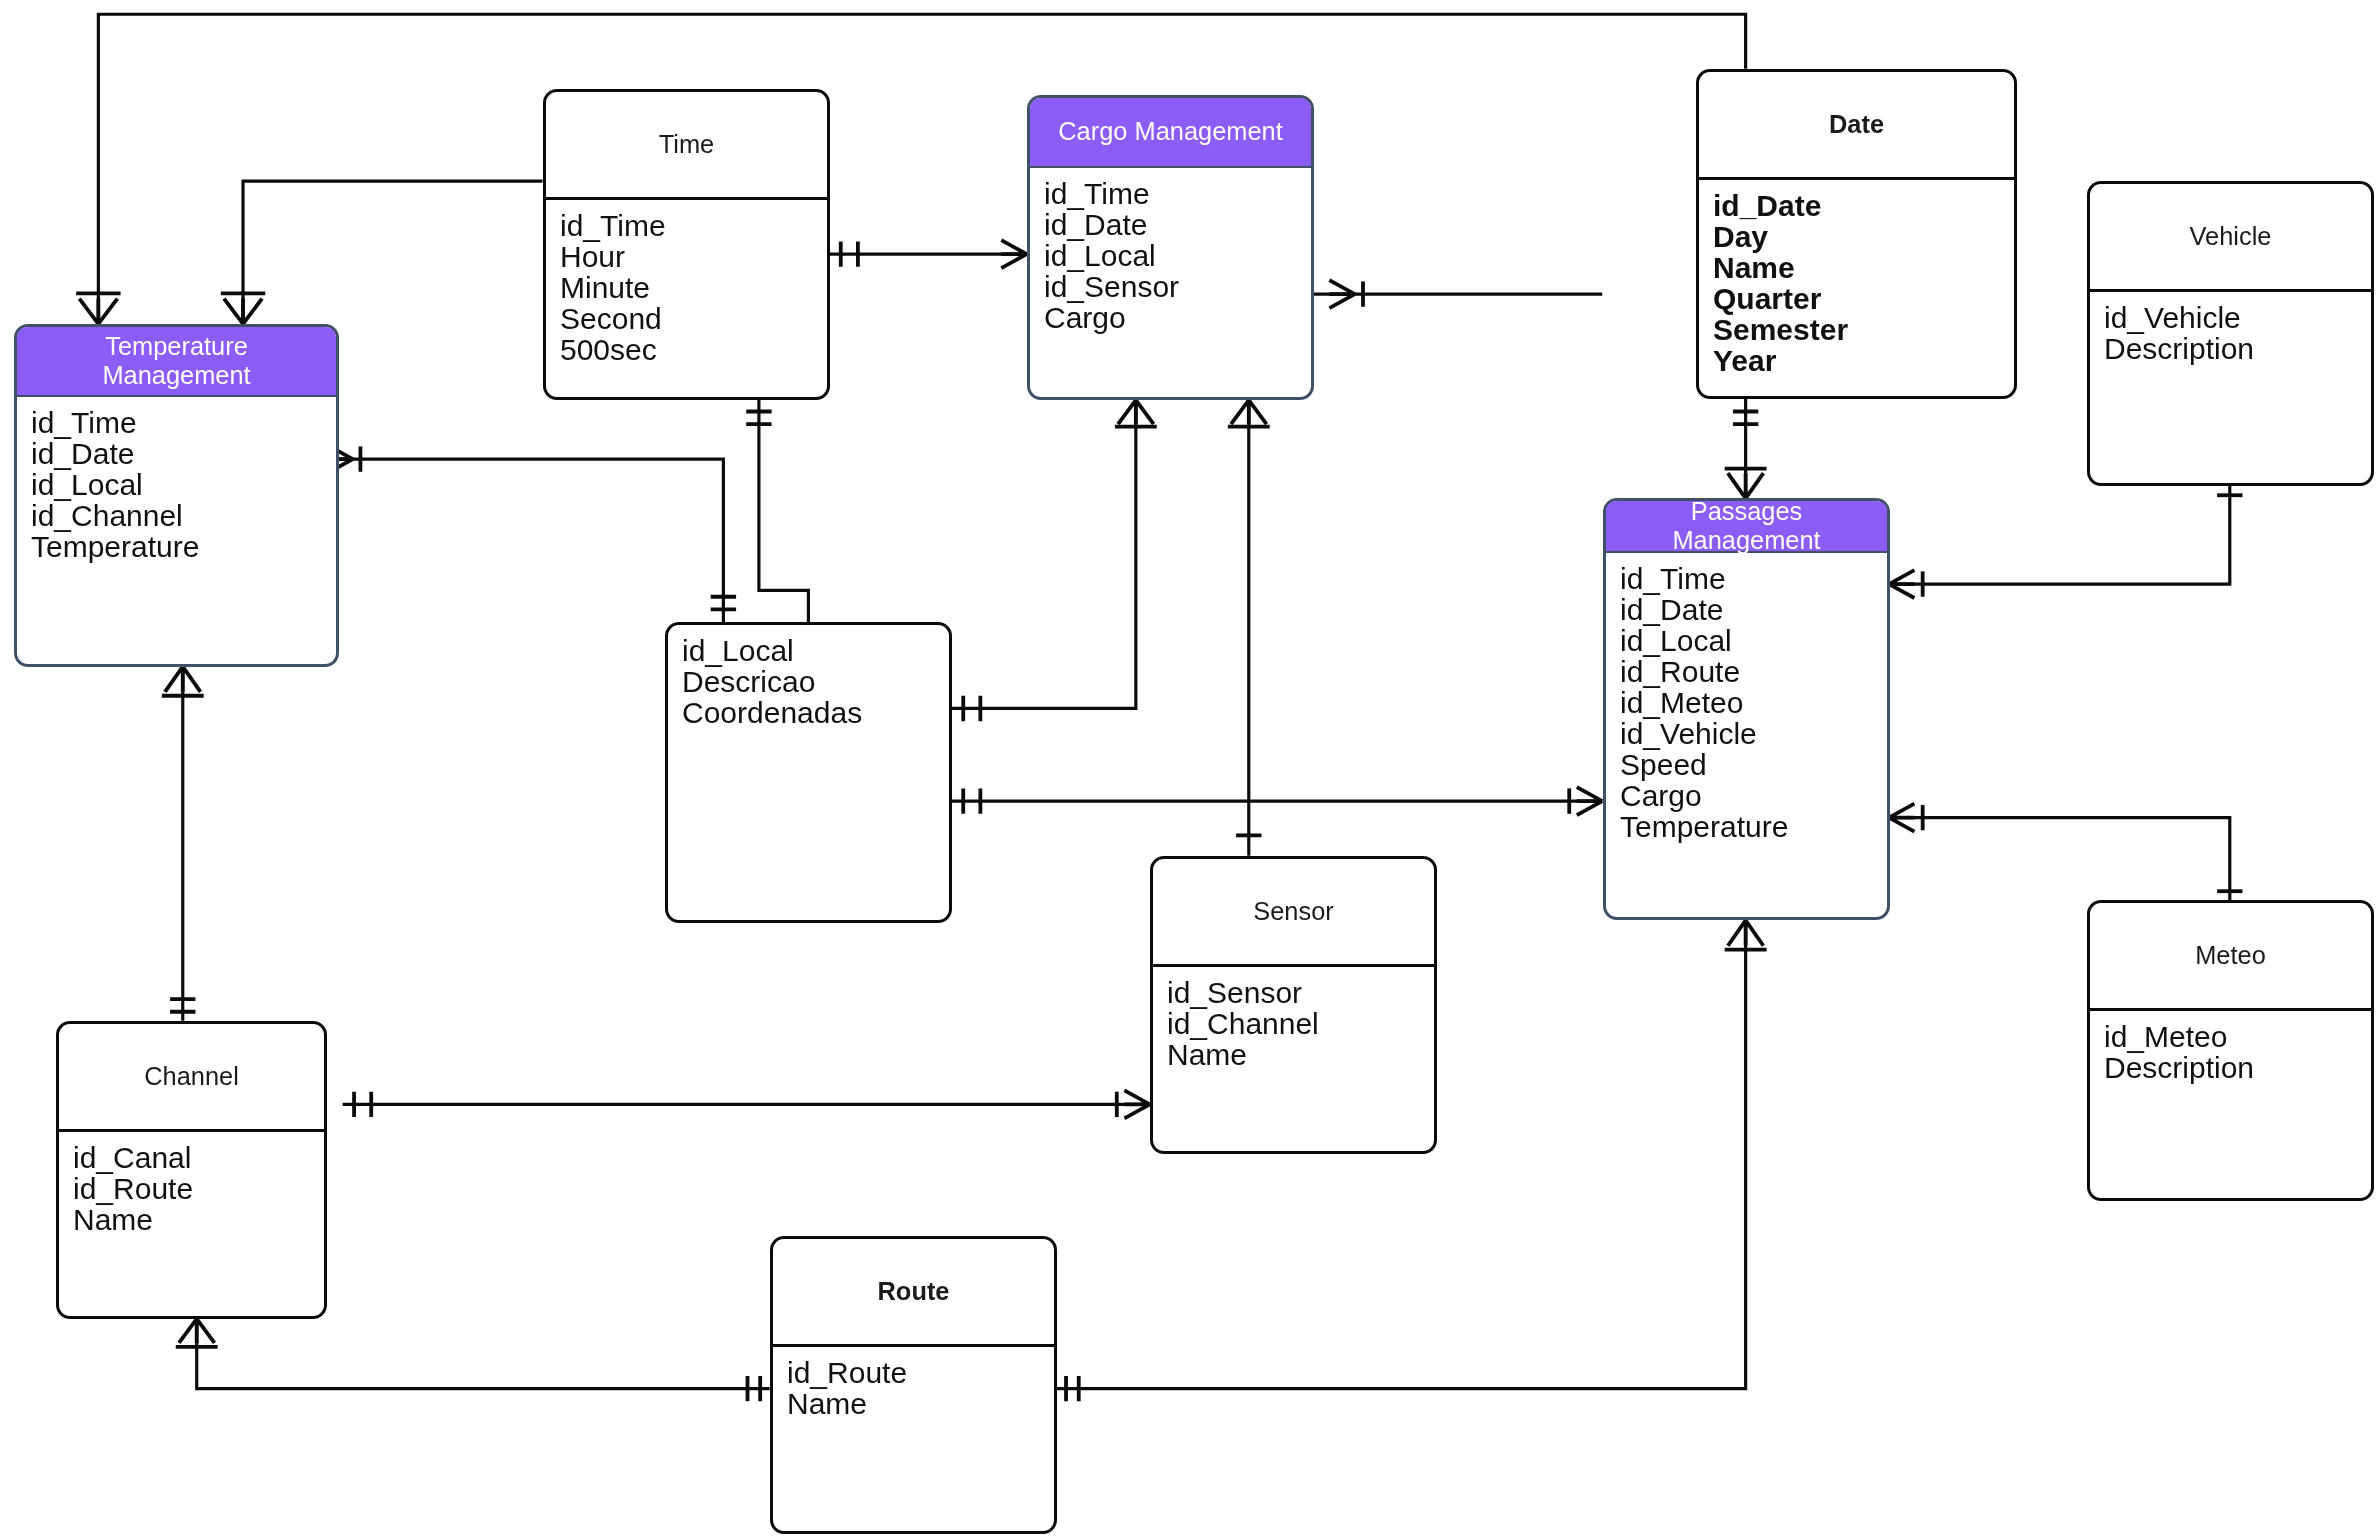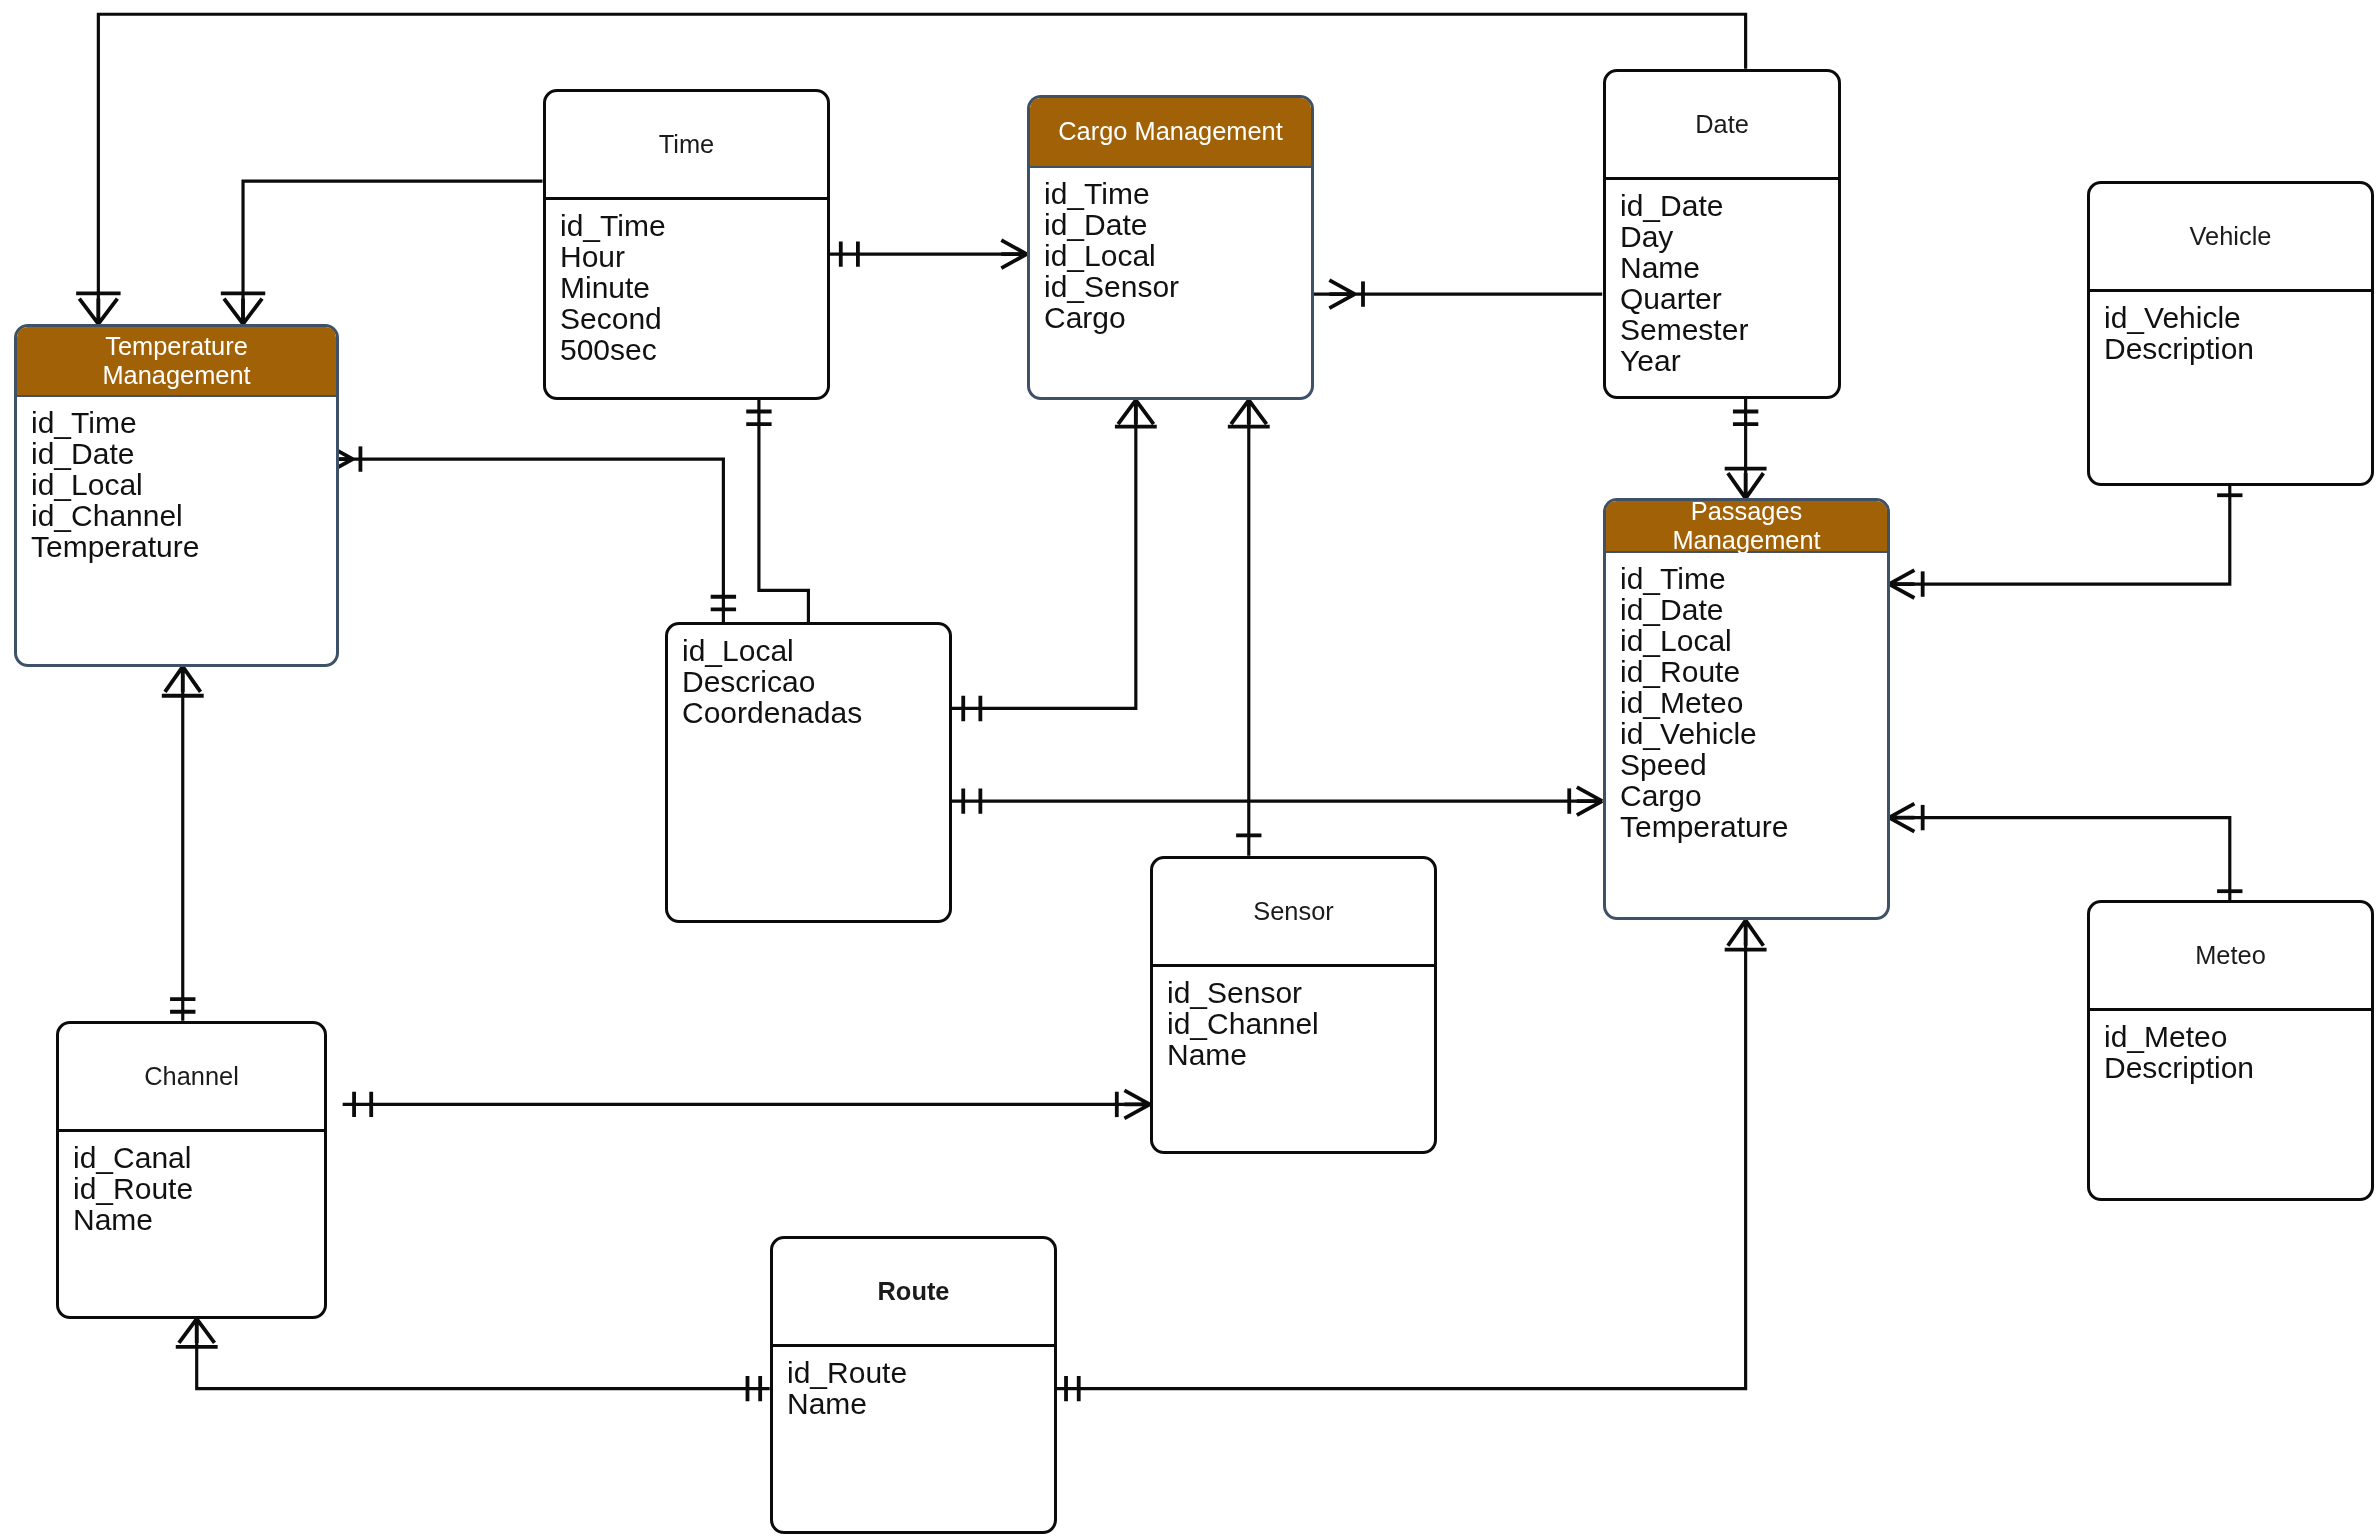--- a/index.html
+++ b/index.html
@@ -12,21 +12,21 @@
       font-size:25.4px;line-height:1.16;color:#1a1a1a;white-space:pre-line;}
   .entity .attrs{box-sizing:border-box;padding:10.2px 0 0 14px;font-size:30px;line-height:31px;color:#111;}
   .entity .attrs div{white-space:nowrap;}
 
   
   .plain{border:3.8px solid #0b0b0b;border-radius:14px;}
   .plain .hdr{border-bottom:3.8px solid #0b0b0b;color:#1b1b1b;}
 
   
   .shaded{border:3.2px solid #3f5166;border-radius:14px;}
-  .shaded .hdr{background:#a16207;color:#ffffff;border-bottom:2.5px solid #3f5166;
+  .shaded .hdr{background:#8b5cf6;color:#ffffff;border-bottom:2.5px solid #3f5166;
       border-radius:10.2px 10.2px 0 0;font-weight:400;}
 </style>
 </head>
 <body>
 
 <div id="stage">
   <svg id="wires" viewBox="0 0 3746 2426" xmlns="http://www.w3.org/2000/svg">
     <g fill="none" stroke="#0b0b0b" stroke-width="5" stroke-linecap="butt">
 
       <path d="M2751,108 L2751,22 L155,22 L155,510"></path>
@@ -216,21 +216,21 @@
       <div class="entity shaded" style="left: 1027px; top: 95px; width: 287px; height: 305px;">
         <div class="hdr" style="height: 70px;">Cargo Management</div>
         <div class="attrs">
           <div>id_Time</div>
           <div>id_Date</div>
           <div>id_Local</div>
           <div>id_Sensor</div>
           <div>Cargo</div>
         </div>
       </div>
-      <div class="entity plain" style="left: 1603px; top: 69px; width: 238px; height: 330px;">
+      <div class="entity plain" style="left: 1696px; top: 69px; width: 321px; height: 330px; font-weight: bold;">
         <div class="hdr" style="height: 108px;">Date</div>
         <div class="attrs">
           <div>id_Date</div>
           <div>Day</div>
           <div>Name</div>
           <div>Quarter</div>
           <div>Semester</div>
           <div>Year</div>
         </div>
       </div>

